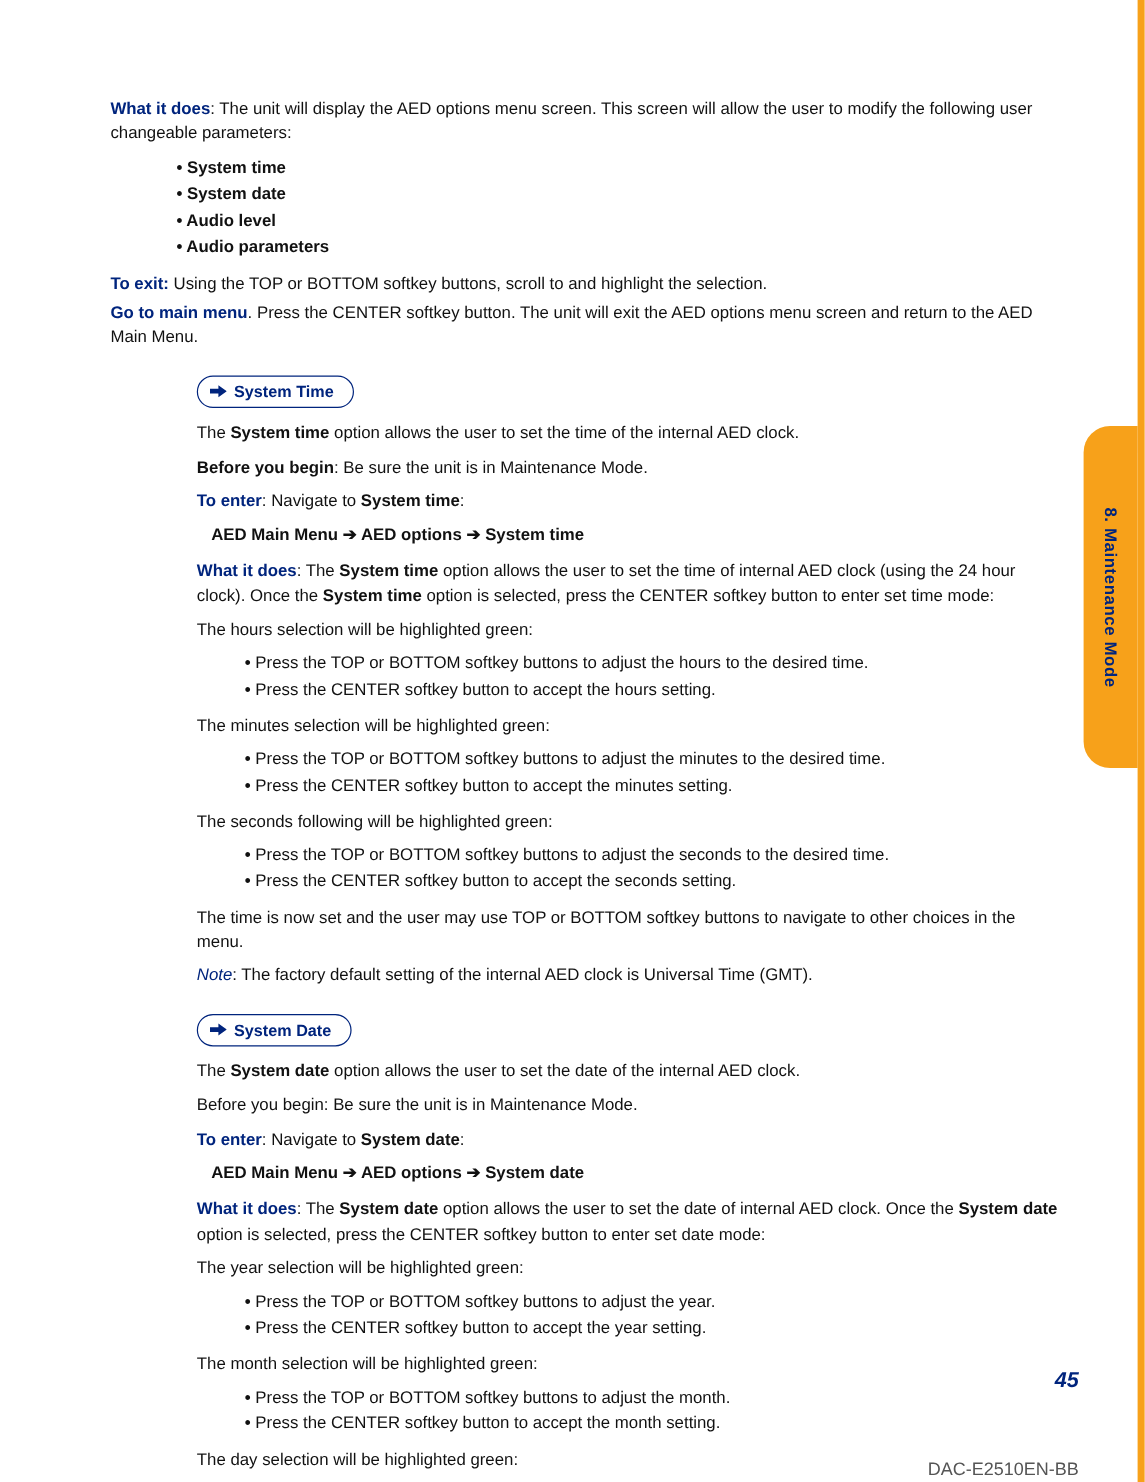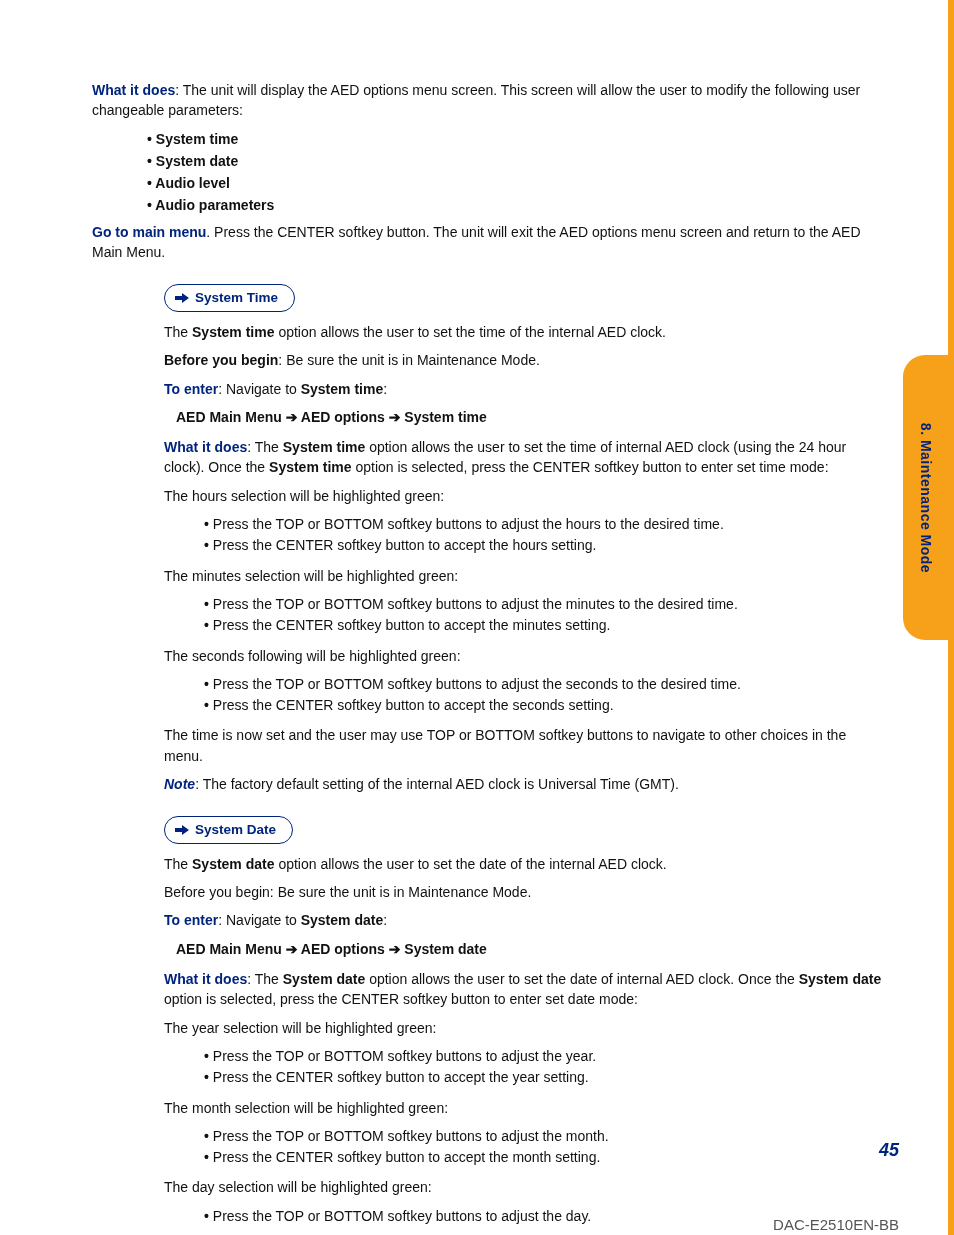--- a/index.html
+++ b/index.html
@@ -71,21 +71,21 @@
     width: 790px;
   }
   .indent1 {
     margin-left: 72px;
   }
   p {
     margin: 0 0 8px 0;
   }
   .bold { font-weight: bold; }
   .navy { color: #00247d; font-weight: bold; }
-  .navy-italic { color: #00247d; font-weight: bold; font-style: italic; }
+  .navy-italic { color: #00247d; font-weight: normal; font-style: italic; }
   .bullets {
     margin: 0 0 10px 0;
     padding-left: 55px;
     list-style: none;
   }
   .bullets li::before {
     content: "• ";
     font-weight: bold;
   }
   .bullets.bold-items li { font-weight: bold; margin: 2px 0; }
@@ -135,20 +135,23 @@
       <span class="navy">What it does</span><span>: The unit will display the AED options menu screen. This screen will allow the user to modify the following user changeable parameters:</span>
     </p>
 
     <ul class="bullets bold-items">
       <li>System time</li>
       <li>System date</li>
       <li>Audio level</li>
       <li>Audio parameters</li>
     </ul>
 
+    <p>
+      <span class="navy">To exit:</span><span> Using the TOP or BOTTOM softkey buttons, scroll to and highlight the selection.</span>
+    </p>
     <p style="margin-top:-4px;">
       <span class="navy">Go to main menu</span><span>.  Press the CENTER softkey button.  The unit will exit the AED options menu screen and return to the AED Main Menu.</span>
     </p>
 
     <div class="indent1">
       <div class="pill">
         <svg viewBox="0 0 14 12">
             <path d="M0 4h7V1l7 5-7 5V8H0z"></path>
           </svg>
         <span>System Time</span>

